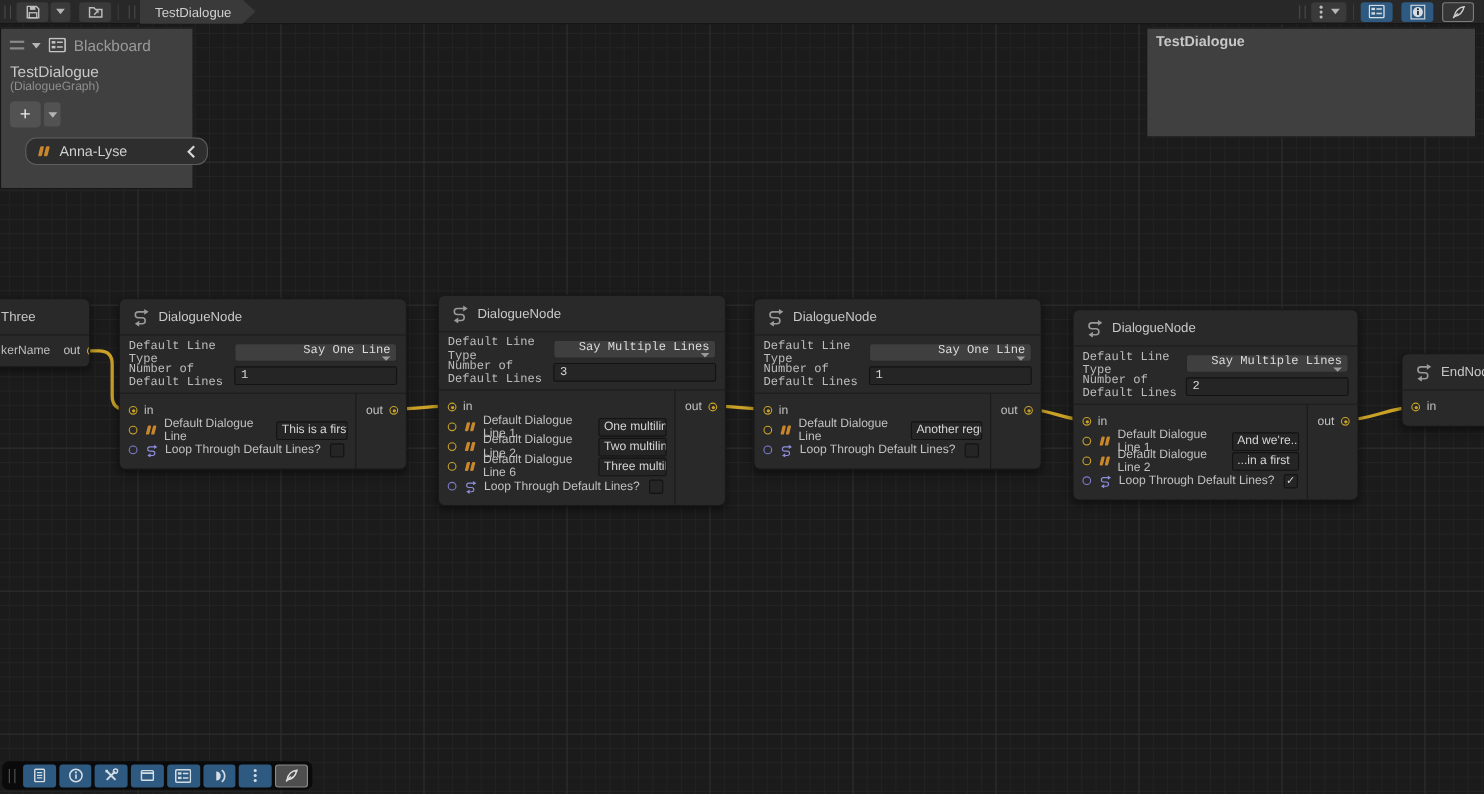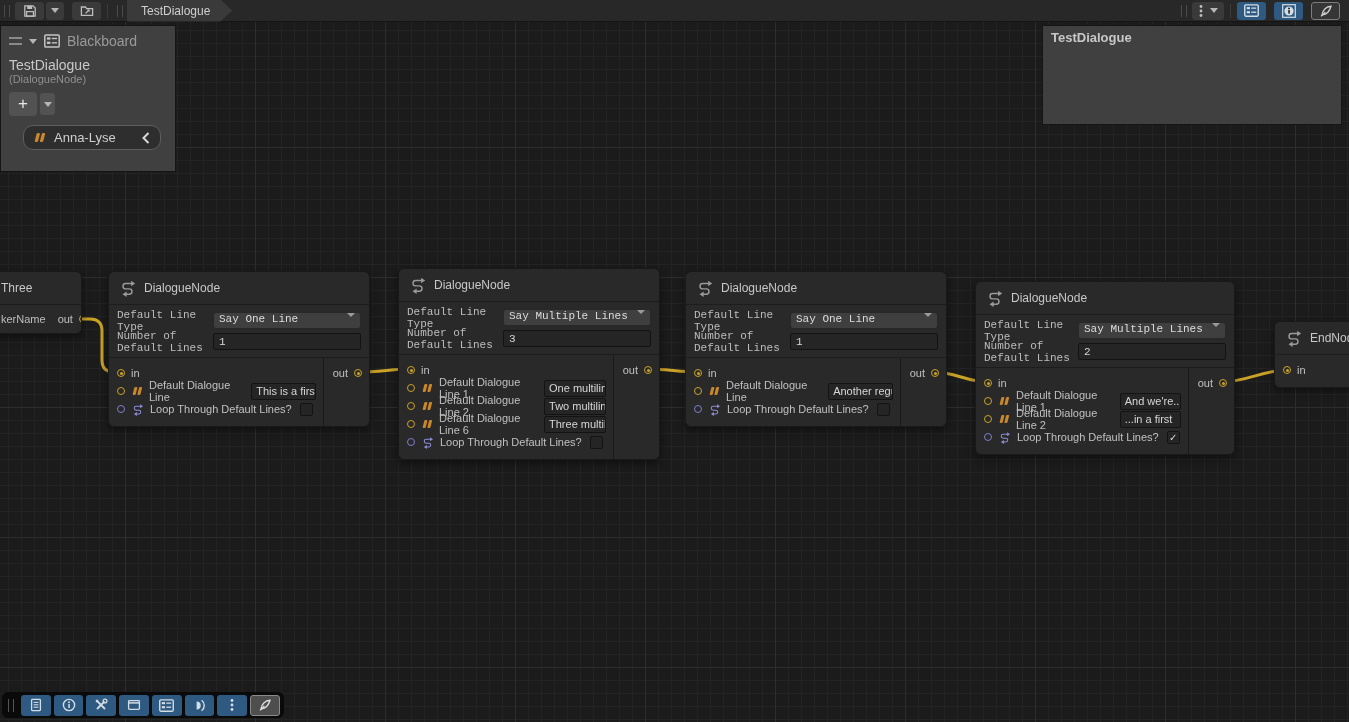--- a/index.html
+++ b/index.html
@@ -37,33 +37,33 @@
   .panel-header { display:flex; align-items:center; gap:7px; padding:7px 8px 4px 8px; color:#9a9a9a; font-size:14px; }
   .hamburger { width:13px; height:8px; border-top:2px solid #8a8a8a; border-bottom:2px solid #8a8a8a; }
   .panel-title { font-size:14px; color:#c8c8c8; padding:4px 8px 0 8px; }
   .panel-sub { font-size:11px; color:#8f8f8f; padding:0 8px; }
   .icon { display:inline-flex; align-items:center; justify-content:center; }
   
   .bb-addrow { display:flex; align-items:center; gap:3px; padding:7px 8px; }
   .bb-add { width:28px; height:24px; background:#525252; border-radius:4px; color:#e8e8e8; font-size:17px;
     display:flex; align-items:center; justify-content:center; }
   .bb-add-caret { width:15px; height:22px; background:#525252; border-radius:3px; display:flex; align-items:center; justify-content:center; }
-  .bb-pill { margin:2px 0 10px 22px; width:138px; height:25px; background:#2e2e2e; border:1px solid #5e5e5e;
+  .bb-pill { margin:2px 0 10px 22px; width:166px; height:25px; background:#2e2e2e; border:1px solid #5e5e5e;
     border-radius:10px; display:flex; align-items:center; gap:8px; padding:0 9px; }
   .bb-pill-label { flex:1; color:#cfcfcf; font-size:13px; }
   
   .node { position:absolute; background:#292929; border:1px solid #191919; border-radius:6px; z-index:3;
     box-shadow:0 3px 8px rgba(0,0,0,.45); color:#c0c0c0; font-size:11px; overflow:hidden; }
   .node-title { height:33px; display:flex; align-items:center; gap:8px; padding:0 10px;
     border-bottom:1px solid #1d1d1d; color:#c8c8c8; font-size:12px; }
   .node-props { padding:5px 8px; border-bottom:1px solid #1d1d1d;font-family:Liberation Mono, monospace; }
   .prop-row { height:21px; display:flex; align-items:center; gap:6px; }
   .prop-label { flex:1; color:#bdbdbd; }
   .dropdown { width:148px; height:17px; background:#3f3f3f; border:1px solid #282828; border-radius:3px;
-    display:flex; align-items:flex-start; padding:0 5px; color:#dcdcdc; }
+    display:flex; align-items:flex-end; padding:0 5px; color:#dcdcdc;flex-direction:column; }
   .dropdown .dd-text { flex:1; white-space:nowrap; overflow:hidden; }
   .dd-caret { width:0; height:0; border-left:4px solid transparent; border-right:4px solid transparent;
     border-top:4px solid #9a9a9a; }
   .textfield { width:148px; height:17px; background:#252525; border:1px solid #131313; border-radius:2px;
     color:#d6d6d6; display:flex; align-items:center; padding:0 5px; overflow:hidden; white-space:nowrap; }
   .node-ports { display:flex; }
   .ports-in { flex:1; padding:6px 0 8px 8px; }
   .ports-out { width:46px; border-left:1px solid #1a1a1a; padding:6px 7px 0 0;
     display:flex; flex-direction:column; align-items:flex-end; }
   .port-row { height:18px; display:flex; align-items:center; gap:6px; }
@@ -245,21 +245,21 @@
     <span class="hamburger"></span>
     <span class="caret-down"></span>
     <span class="icon" style="color:#c4c4c4">
         <svg width="16" height="14">
           <use href="#i-blackboard"></use>
         </svg>
       </span>
     <span>Blackboard</span>
   </div>
   <div class="panel-title">TestDialogue</div>
-  <div class="panel-sub">(DialogueNode)</div>
+  <div class="panel-sub">(DialogueGraph)</div>
   <div class="bb-addrow">
     <div class="bb-add">+</div>
     <div class="bb-add-caret">
         <span class="caret-down"></span>
       </div>
   </div>
   <div class="bb-pill">
     <span class="icon" style="color:#c9872b">
         <svg width="13" height="11">
           <use href="#i-quote"></use>

